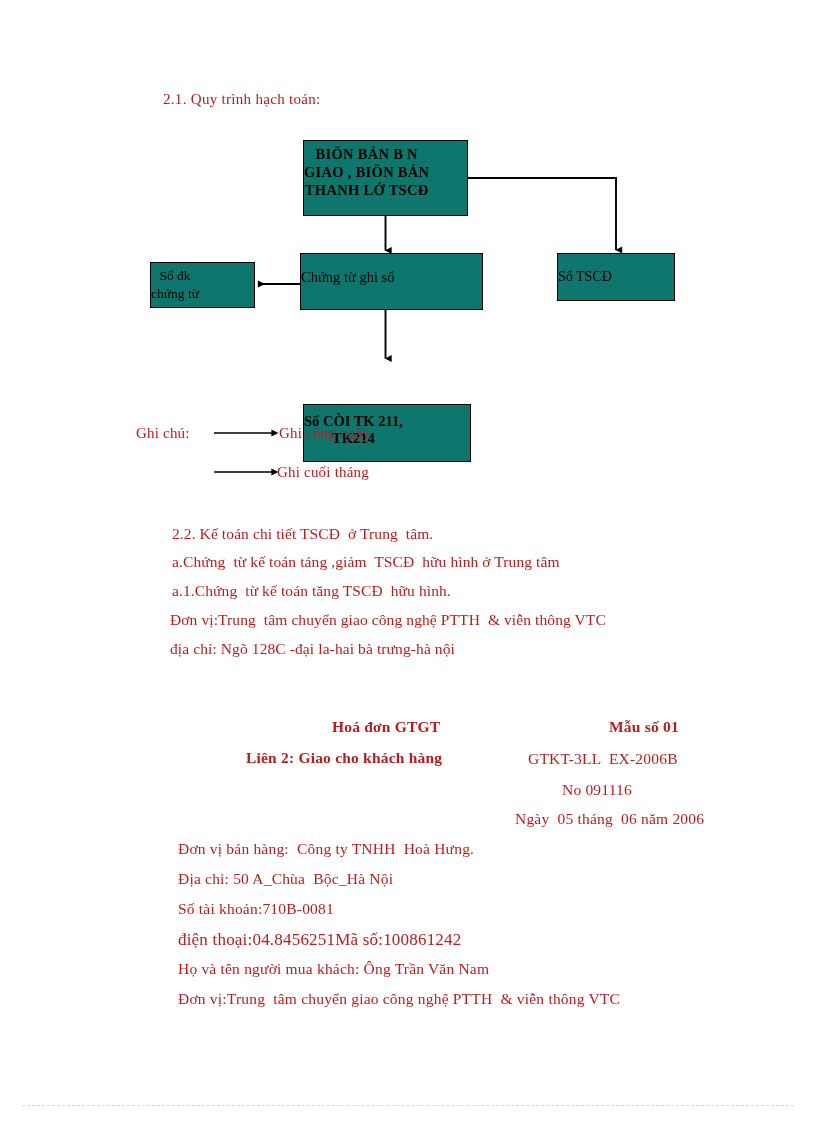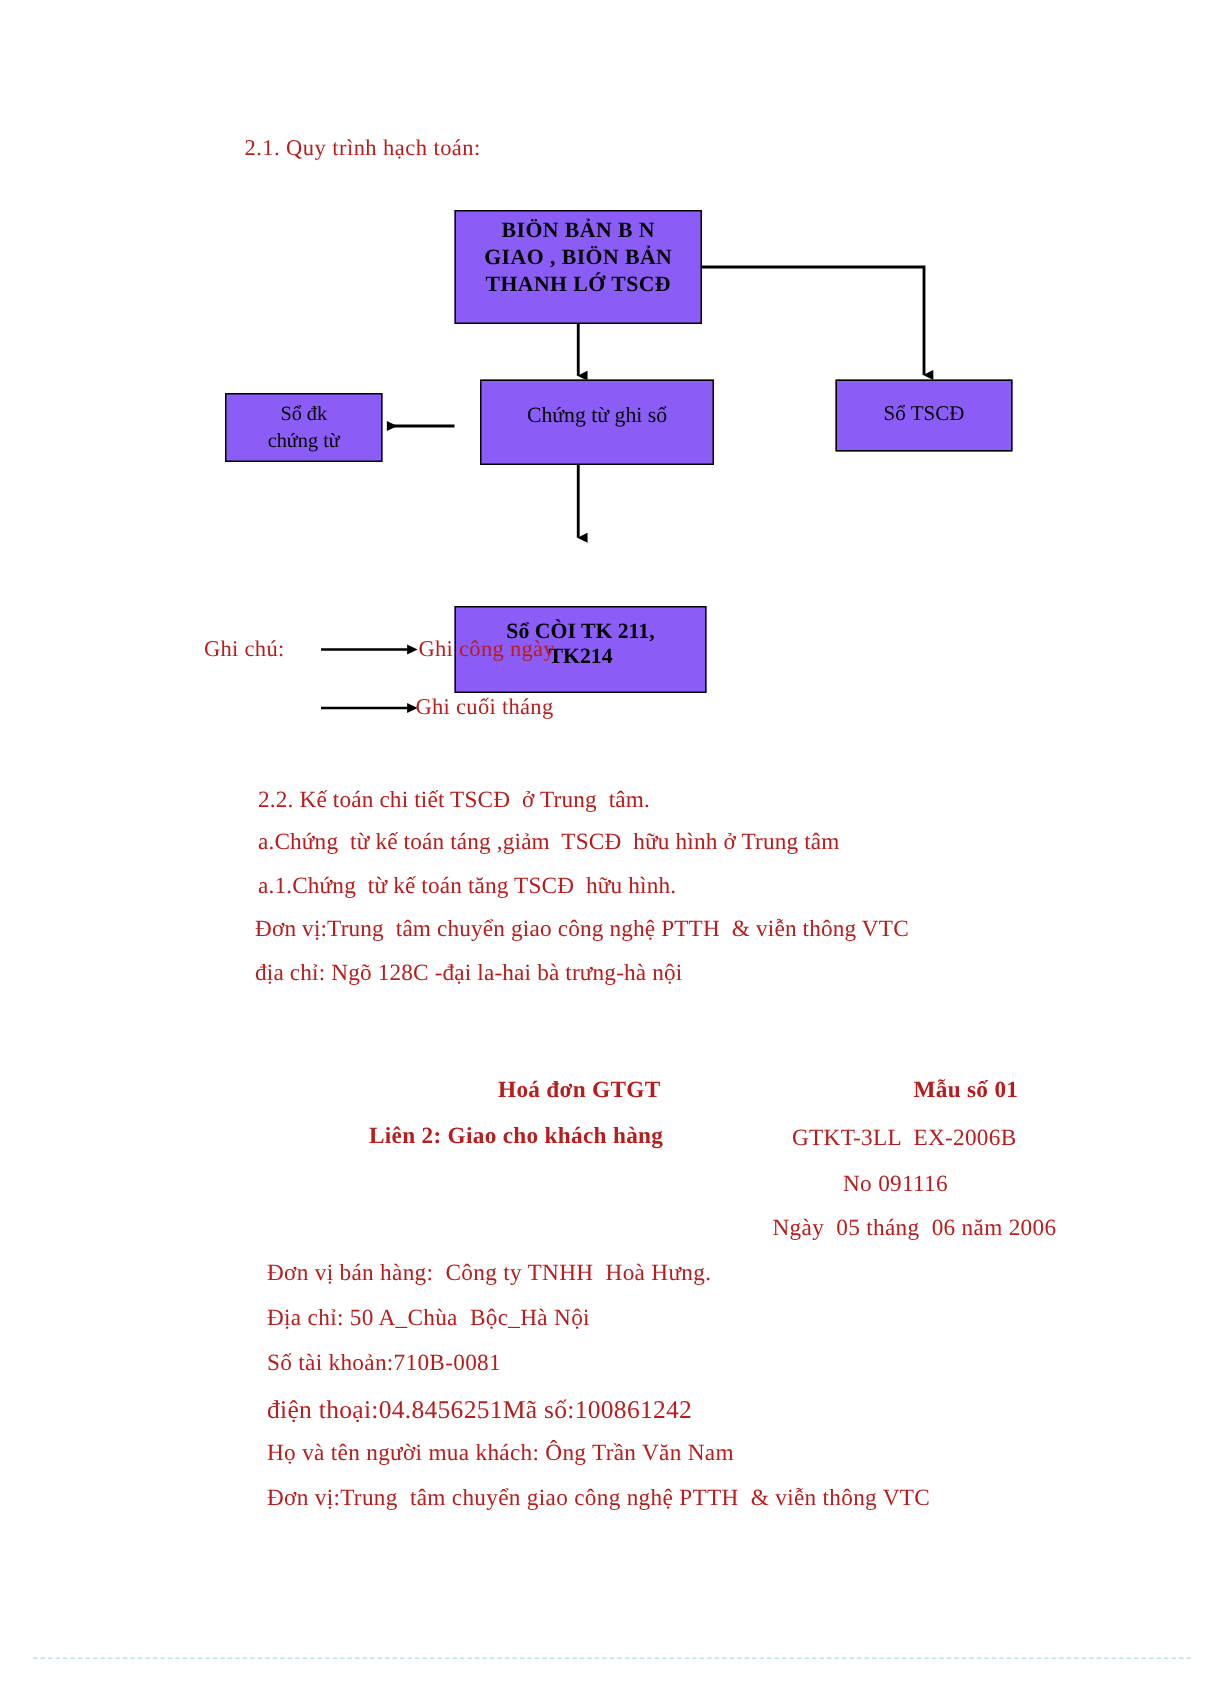--- a/index.html
+++ b/index.html
@@ -47,25 +47,24 @@
     left: 0;
     top: 0;
     width: 816px;
     height: 1123px;
     pointer-events: none;
   }
 
   .node {
     position: absolute;
     border: 1.6px solid #000;
-    background: #8b5cf6;
+    background: #0f766e;
     box-sizing: border-box;
     display: flex;
     align-items: center;
-    justify-content: center;
     text-align: center;
   }
   .node .node-label {
     display: block;
     white-space: pre-line;
     line-height: 1.22;
   }
 
   #node-bienban {
     left: 303px;
@@ -74,23 +73,23 @@
     height: 76px;
   }
   #node-bienban .node-label {
     font-weight: bold;
     font-size: 14.5px;
     letter-spacing: 0.3px;
     margin-top: -10px;
   }
 
   #node-chungtu {
-    left: 320px;
+    left: 300px;
     top: 253px;
-    width: 156px;
+    width: 183px;
     height: 57px;
   }
   #node-chungtu .node-label {
     font-size: 14.5px;
     margin-top: -8px;
   }
 
   #node-sodk {
     left: 150px;
     top: 262px;

